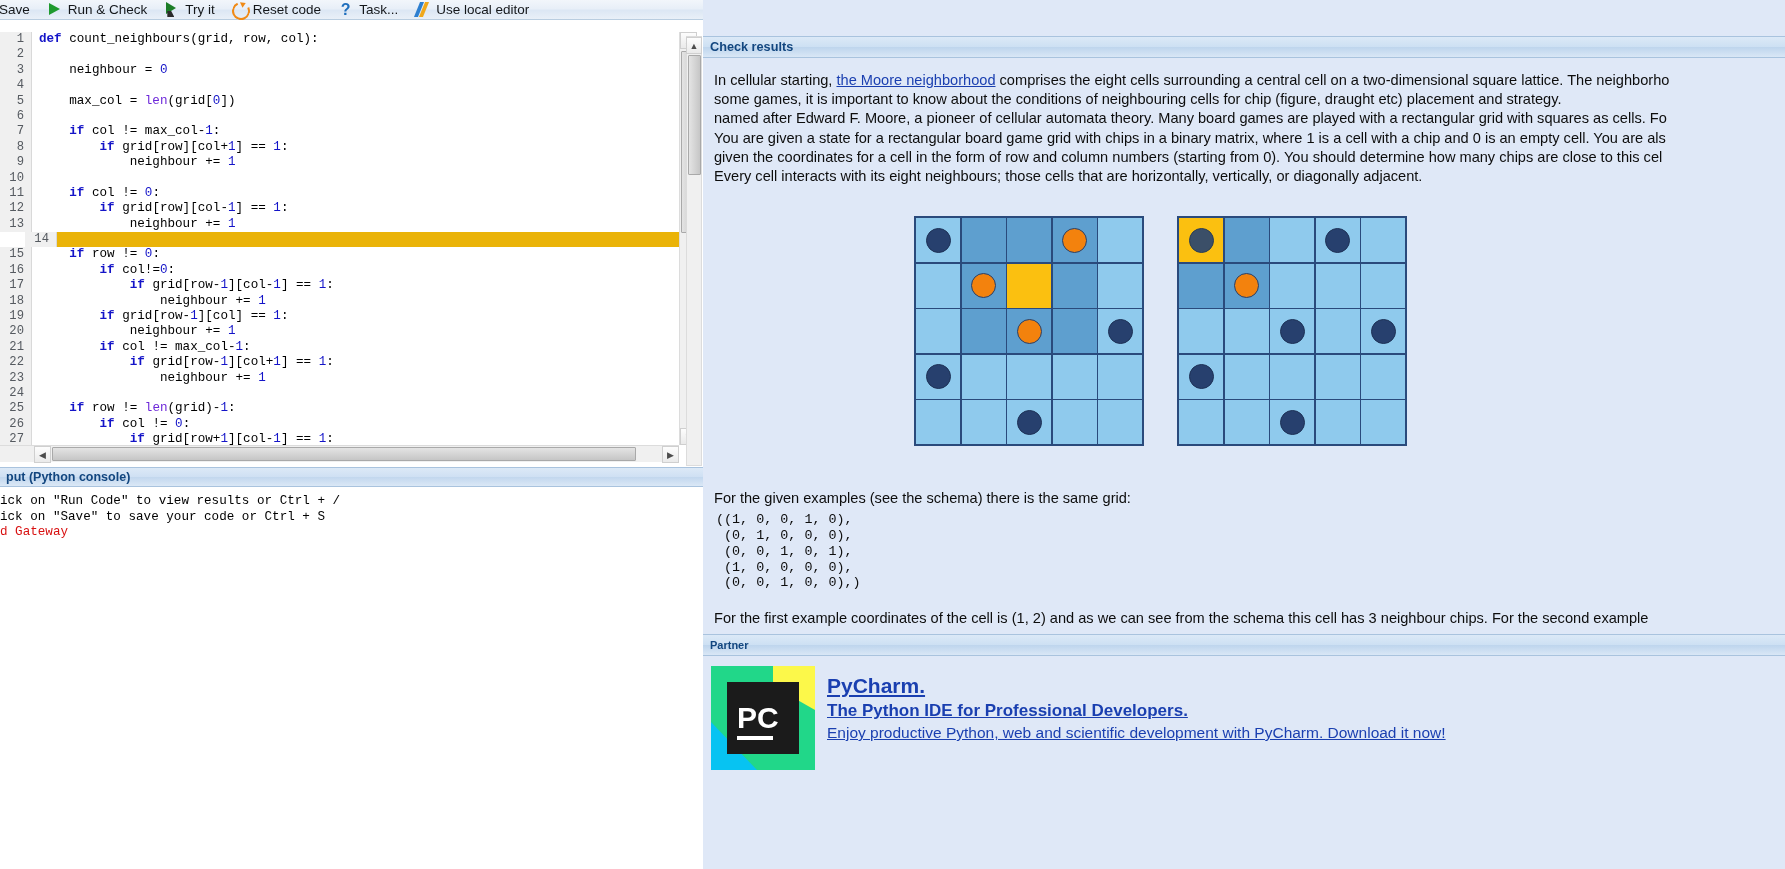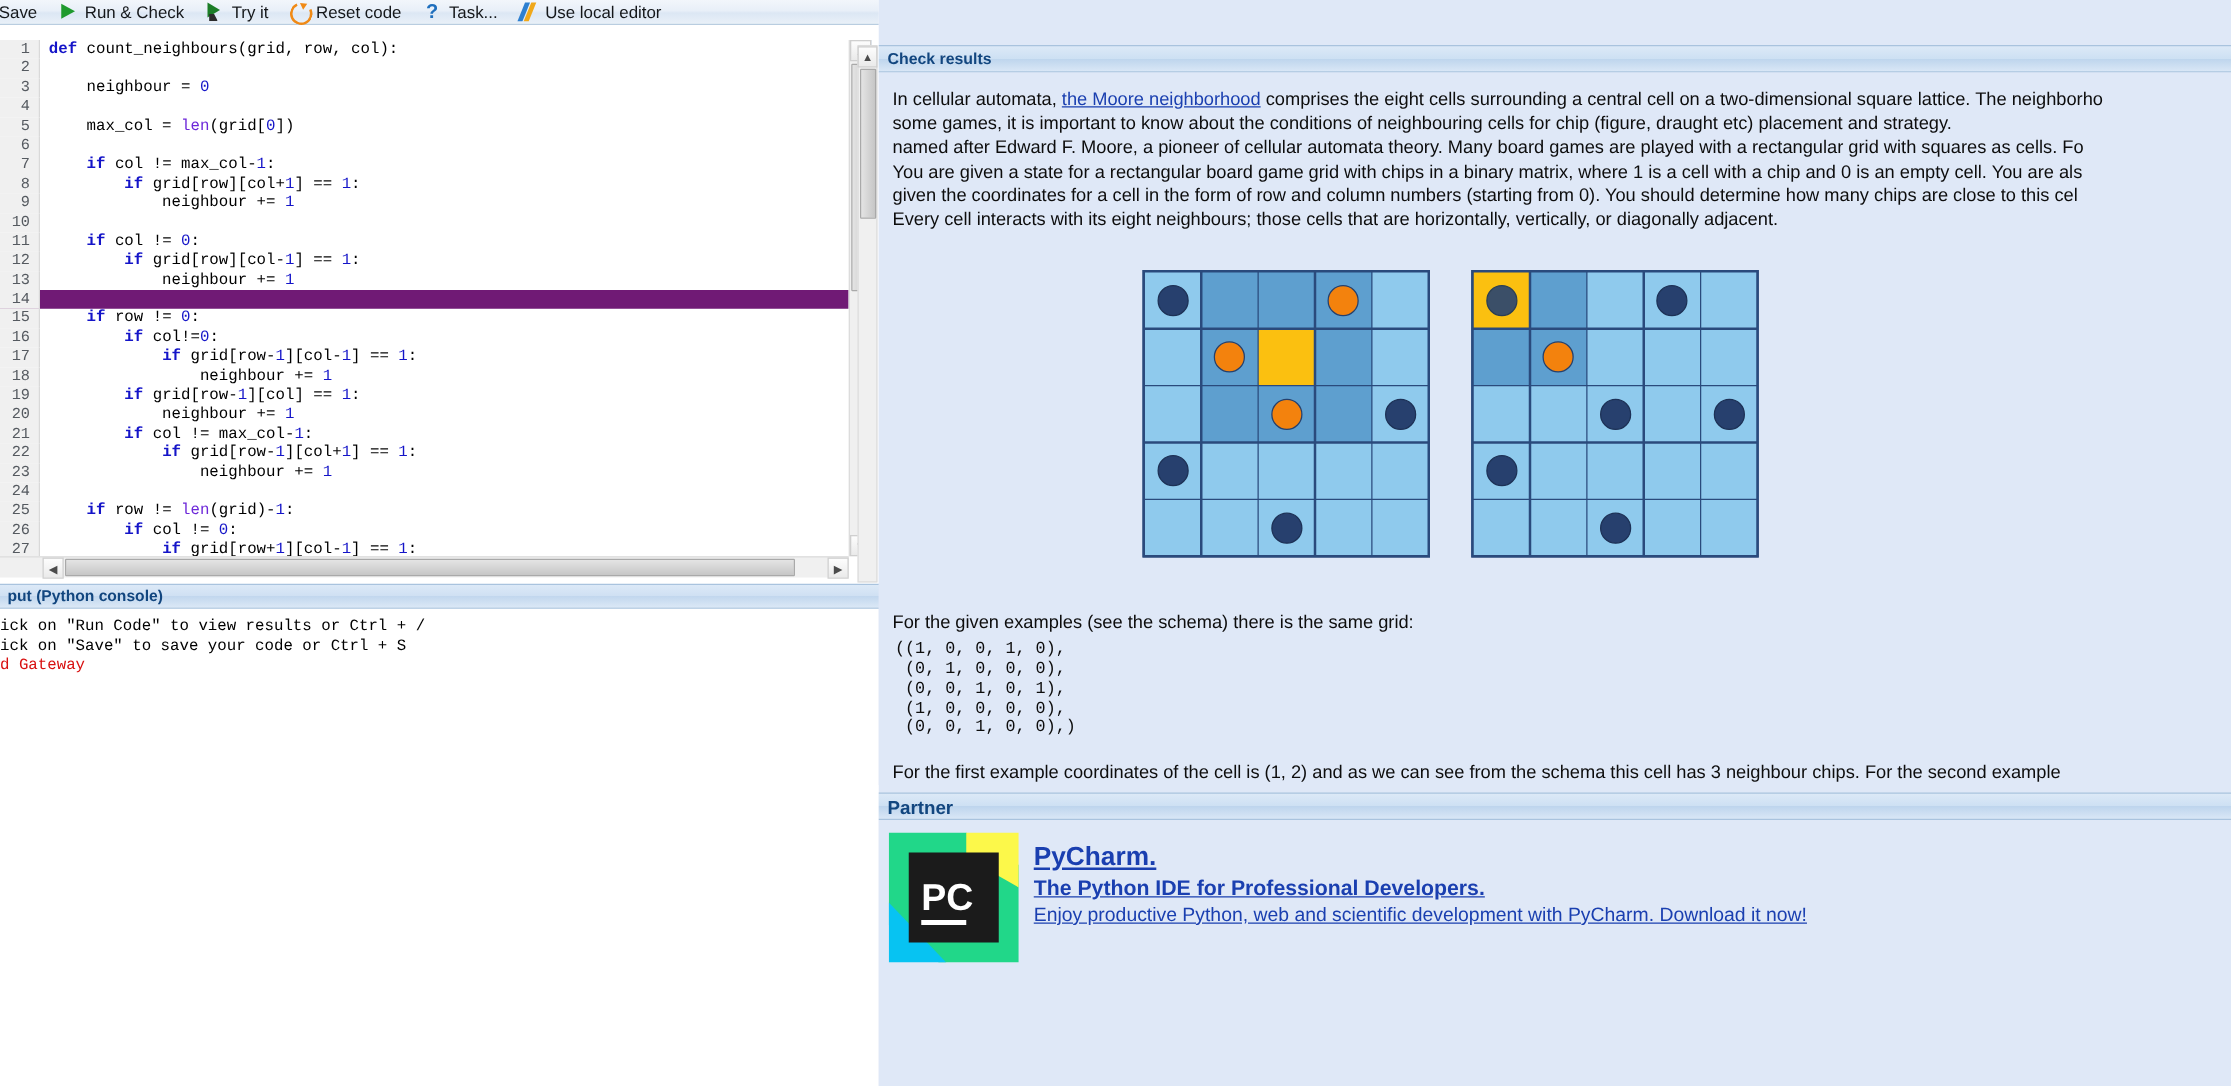--- a/index.html
+++ b/index.html
@@ -73,21 +73,21 @@
   }
   #code-area {
     position: absolute; left: 0; top: 0; right: 17px; bottom: 17px;
     overflow: hidden; background: #ffffff;
   }
   .code-line {
     display: flex; height: 15.4px; line-height: 15.4px;
     font-family: "Liberation Mono", monospace; font-size: 12.6px;
     white-space: pre;
   }
-  .code-line.hl { background: #701a75; }
+  .code-line.hl { background: #eab308; margin-left: 25px; }
   .ln {
     flex: 0 0 32px; text-align: right; padding-right: 7px;
     color: #555a60; background: #f0f0f0;
     border-right: 1px solid #d9d9d9;
     font-family: "Liberation Mono", monospace; font-size: 12.2px;
   }
   .code-line.hl .ln { background: #f0f0f0; }
   .src { padding-left: 7px; color: #000000; }
   .kw { color: #1414c8; font-weight: bold; text-align: center; }
   .bi { color: #6d28d9; }
@@ -198,22 +198,22 @@
     font-family: "Liberation Mono", monospace;
     font-size: 13.4px; line-height: 15.8px; color: #0d0d0d;
     white-space: pre; padding-left: 13px;
   }
 
   
   #partner-header {
     position: absolute; left: 0; top: 634px; width: 1082px; height: 22px;
     background: linear-gradient(to bottom,#dce9f7 0%,#cde0f3 50%,#bed5ed 51%,#d9e7f6 100%);
     border-top: 1px solid #a9c3de; border-bottom: 1px solid #a9c3de;
-    font-size: 15px; font-weight: bold; color: #12467f;
-    display: flex; align-items: flex-end; padding-left: 7px;
+    font-size: 11px; font-weight: bold; color: #12467f;
+    display: flex; align-items: center; padding-left: 7px;
   }
   #partner-body {
     position: absolute; left: 0; top: 656px; width: 1082px; height: 213px;
     background: #dfe8f7; display: flex; align-items: flex-start;
     padding: 10px 0 0 8px;
   }
   #pc-logo { width: 104px; height: 104px; position: relative; flex: 0 0 104px; }
   .pc-txt { padding-left: 12px; padding-top: 6px; }
   .pc-txt a {
     display: block; color: #1a3fb0; text-decoration: underline;
@@ -318,21 +318,21 @@
   </div>
 
   <div id="cr-header">
     <span>Check results</span>
   </div>
 
   <div id="cr-body">
 
     <div class="cr-text">
       <div>
-        <span>In cellular automata, </span><a href="#">the Moore neighborhood</a><span> comprises the eight cells surrounding a central cell on a two-dimensional square lattice. The neighborho</span>
+        <span>In cellular starting, </span><a href="#">the Moore neighborhood</a><span> comprises the eight cells surrounding a central cell on a two-dimensional square lattice. The neighborho</span>
       </div>
       <div>some games, it is important to know about the conditions of neighbouring cells for chip (figure, draught etc) placement and strategy.</div>
       <div>named after Edward F. Moore, a pioneer of cellular automata theory. Many board games are played with a rectangular grid with squares as cells. Fo</div>
       <div>You are given a state for a rectangular board game grid with chips in a binary matrix, where 1 is a cell with a chip and 0 is an empty cell. You are als</div>
       <div>given the coordinates for a cell in the form of row and column numbers (starting from 0). You should determine how many chips are close to this cel</div>
       <div>Every cell interacts with its eight neighbours; those cells that are horizontally, vertically, or diagonally adjacent.</div>
     </div>
 
     <div id="grids">
       <div class="board" id="board-0" style="left:211px;">

